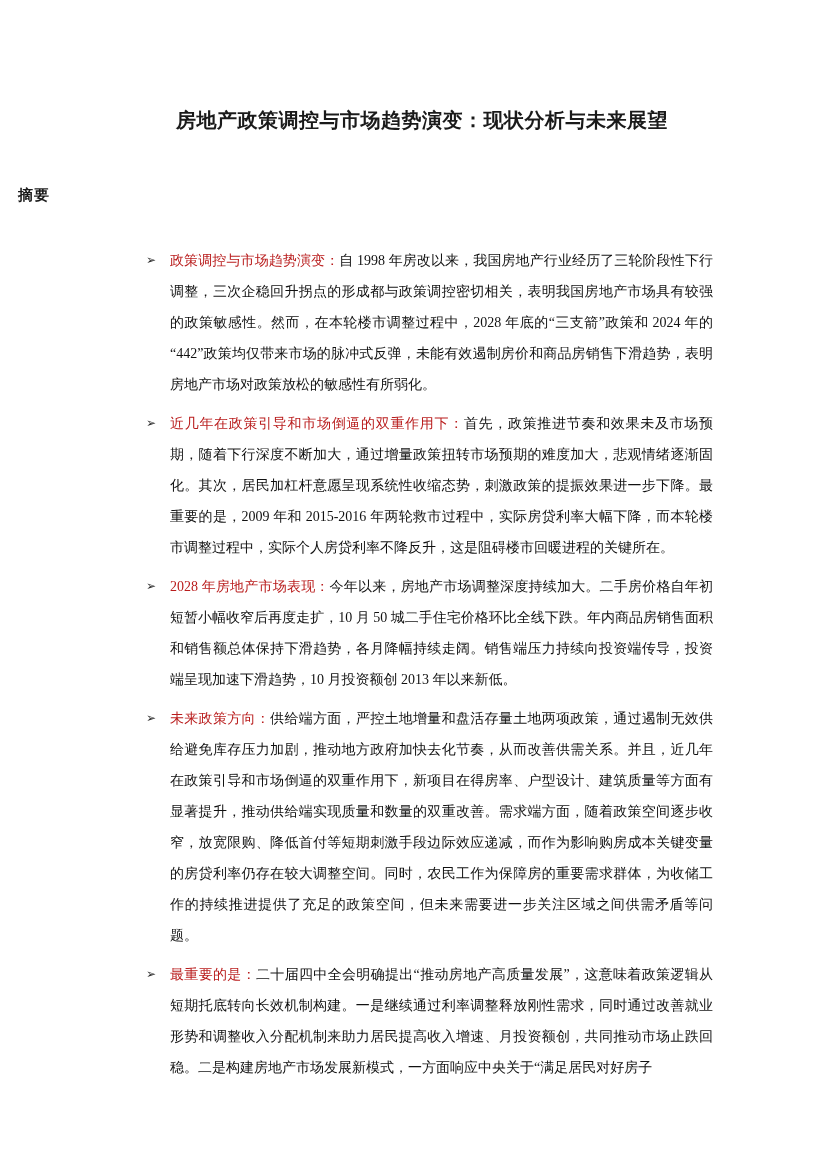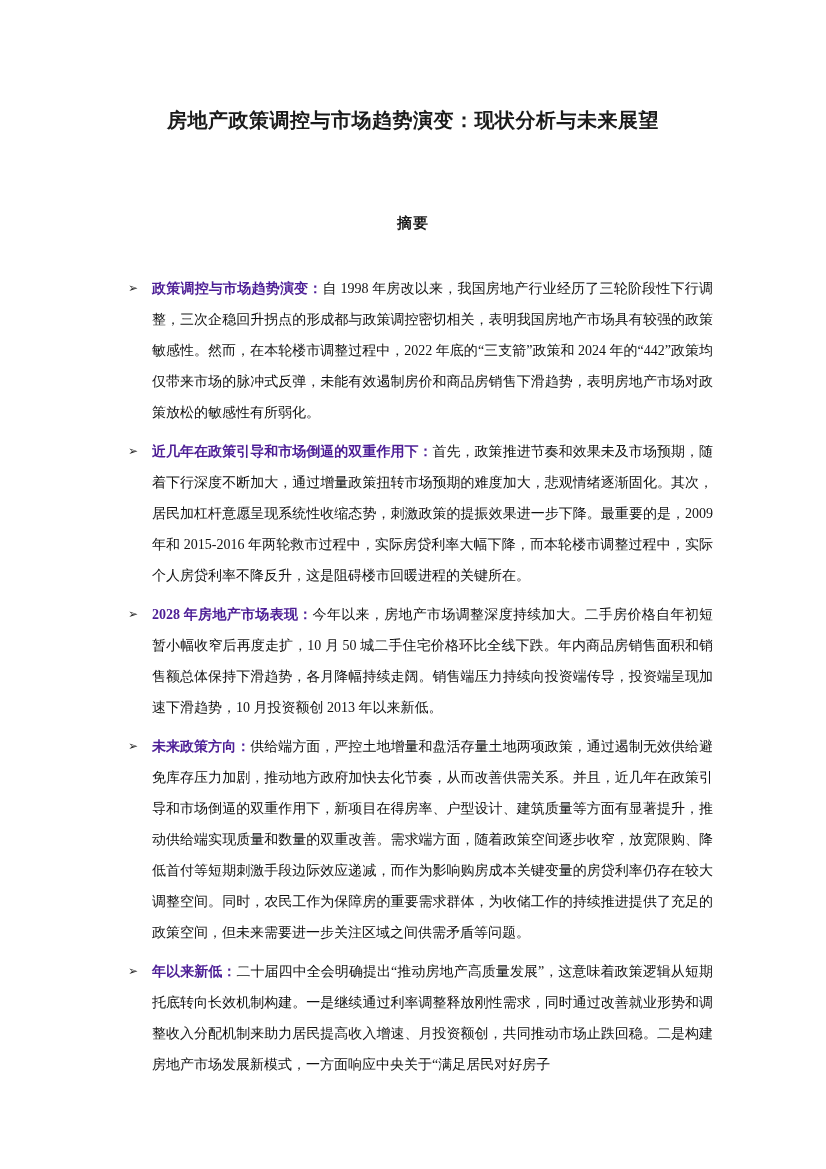--- a/index.html
+++ b/index.html
@@ -10,35 +10,35 @@
   }
 
   .page {
     position: relative;
     width: 826px;
     height: 1169px;
     margin: 0 auto;
     background: #ffffff;
     overflow: hidden;
     color: #000000;
+    padding-left: 18px;
   }
 
   .doc-title {
     margin-top: 104px;
     text-align: center;
     font-size: 20px;
     font-weight: bold;
     letter-spacing: 0.5px;
     line-height: 32px;
     color: #1a1a1a;
   }
 
   .section-heading {
-    margin-top: 76px;
-    text-align: center;
+    margin-top: 48px;
     font-size: 15px;
     font-weight: bold;
     letter-spacing: 1px;
     line-height: 22px;
     color: #1a1a1a;
   }
 
   .summary-list {
     margin: 39px 113px 0 128px;
   }
@@ -60,58 +60,58 @@
 
   .item-para {
     flex: 1 1 auto;
     font-size: 14px;
     line-height: 31px;
     text-align: justify;
     color: #111111;
   }
 
   .item-lead {
-    font-weight: bold;
-    color: #4c1d95;
+    font-weight: normal;
+    color: #b91c1c;
   }
 
   .item-body {
     color: #111111;
   }
 </style>
 </head>
 <body>
 
 <div class="page">
 
   <h1 class="doc-title">房地产政策调控与市场趋势演变：现状分析与未来展望</h1>
 
   <h2 class="section-heading">摘要</h2>
 
   <div class="summary-list">
 
     <div class="summary-item">
       <span class="bullet-marker">➢</span>
-      <p class="item-para"><span class="item-lead">政策调控与市场趋势演变：</span><span class="item-body">自 1998 年房改以来，我国房地产行业经历了三轮阶段性下行调整，三次企稳回升拐点的形成都与政策调控密切相关，表明我国房地产市场具有较强的政策敏感性。然而，在本轮楼市调整过程中，2022 年底的“三支箭”政策和 2024 年的“442”政策均仅带来市场的脉冲式反弹，未能有效遏制房价和商品房销售下滑趋势，表明房地产市场对政策放松的敏感性有所弱化。</span></p>
+      <p class="item-para"><span class="item-lead">政策调控与市场趋势演变：</span><span class="item-body">自 1998 年房改以来，我国房地产行业经历了三轮阶段性下行调整，三次企稳回升拐点的形成都与政策调控密切相关，表明我国房地产市场具有较强的政策敏感性。然而，在本轮楼市调整过程中，2028 年底的“三支箭”政策和 2024 年的“442”政策均仅带来市场的脉冲式反弹，未能有效遏制房价和商品房销售下滑趋势，表明房地产市场对政策放松的敏感性有所弱化。</span></p>
     </div>
 
     <div class="summary-item">
       <span class="bullet-marker">➢</span>
       <p class="item-para"><span class="item-lead">近几年在政策引导和市场倒逼的双重作用下：</span><span class="item-body">首先，政策推进节奏和效果未及市场预期，随着下行深度不断加大，通过增量政策扭转市场预期的难度加大，悲观情绪逐渐固化。其次，居民加杠杆意愿呈现系统性收缩态势，刺激政策的提振效果进一步下降。最重要的是，2009 年和 2015-2016 年两轮救市过程中，实际房贷利率大幅下降，而本轮楼市调整过程中，实际个人房贷利率不降反升，这是阻碍楼市回暖进程的关键所在。</span></p>
     </div>
 
     <div class="summary-item">
       <span class="bullet-marker">➢</span>
       <p class="item-para"><span class="item-lead">2028 年房地产市场表现：</span><span class="item-body">今年以来，房地产市场调整深度持续加大。二手房价格自年初短暂小幅收窄后再度走扩，10 月 50 城二手住宅价格环比全线下跌。年内商品房销售面积和销售额总体保持下滑趋势，各月降幅持续走阔。销售端压力持续向投资端传导，投资端呈现加速下滑趋势，10 月投资额创 2013 年以来新低。</span></p>
     </div>
 
     <div class="summary-item">
       <span class="bullet-marker">➢</span>
       <p class="item-para"><span class="item-lead">未来政策方向：</span><span class="item-body">供给端方面，严控土地增量和盘活存量土地两项政策，通过遏制无效供给避免库存压力加剧，推动地方政府加快去化节奏，从而改善供需关系。并且，近几年在政策引导和市场倒逼的双重作用下，新项目在得房率、户型设计、建筑质量等方面有显著提升，推动供给端实现质量和数量的双重改善。需求端方面，随着政策空间逐步收窄，放宽限购、降低首付等短期刺激手段边际效应递减，而作为影响购房成本关键变量的房贷利率仍存在较大调整空间。同时，农民工作为保障房的重要需求群体，为收储工作的持续推进提供了充足的政策空间，但未来需要进一步关注区域之间供需矛盾等问题。</span></p>
     </div>
 
     <div class="summary-item">
       <span class="bullet-marker">➢</span>
-      <p class="item-para"><span class="item-lead">年以来新低：</span><span class="item-body">二十届四中全会明确提出“推动房地产高质量发展”，这意味着政策逻辑从短期托底转向长效机制构建。一是继续通过利率调整释放刚性需求，同时通过改善就业形势和调整收入分配机制来助力居民提高收入增速、月投资额创，共同推动市场止跌回稳。二是构建房地产市场发展新模式，一方面响应中央关于“满足居民对好房子</span></p>
+      <p class="item-para"><span class="item-lead">最重要的是：</span><span class="item-body">二十届四中全会明确提出“推动房地产高质量发展”，这意味着政策逻辑从短期托底转向长效机制构建。一是继续通过利率调整释放刚性需求，同时通过改善就业形势和调整收入分配机制来助力居民提高收入增速、月投资额创，共同推动市场止跌回稳。二是构建房地产市场发展新模式，一方面响应中央关于“满足居民对好房子</span></p>
     </div>
 
   </div>
 </div>
 
 </body></html>

